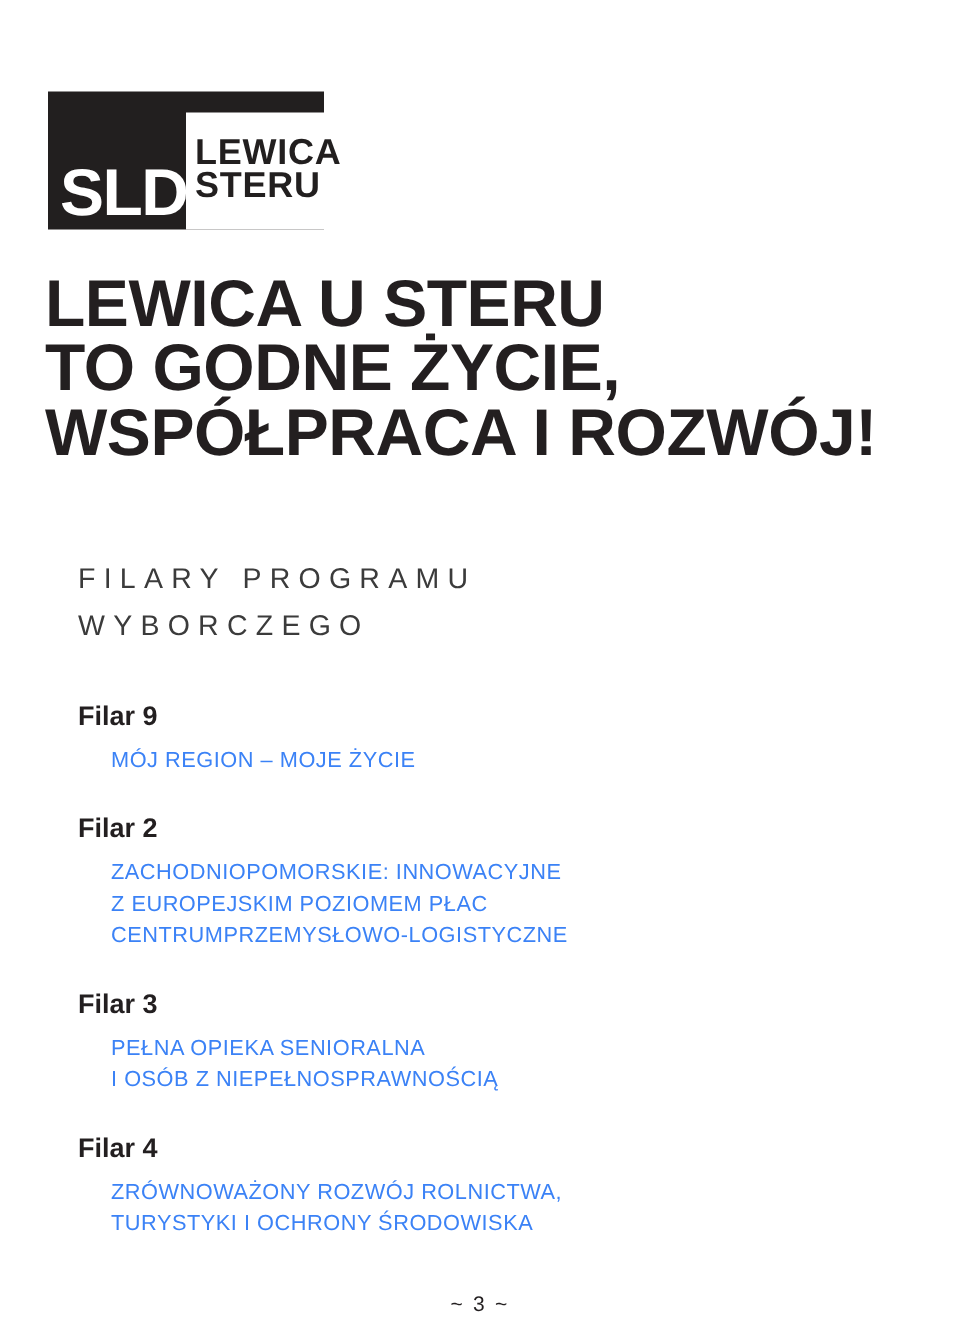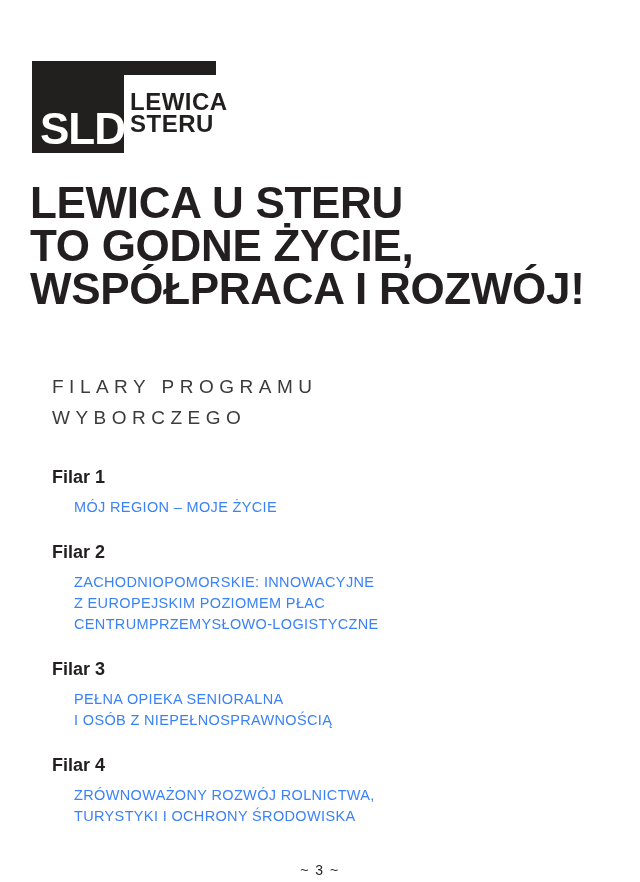--- a/index.html
+++ b/index.html
@@ -174,21 +174,21 @@
   </div>
 
   <div class="section-heading">
     <div class="section-heading-line">FILARY PROGRAMU</div>
     <div class="section-heading-line">WYBORCZEGO</div>
   </div>
 
   <div class="pillars">
 
     <div class="pillar">
-      <div class="pillar-title">Filar 1</div>
+      <div class="pillar-title">Filar 9</div>
       <div class="pillar-lines">
         <div class="pillar-line">MÓJ REGION – MOJE ŻYCIE</div>
       </div>
     </div>
 
     <div class="pillar">
       <div class="pillar-title">Filar 2</div>
       <div class="pillar-lines">
         <div class="pillar-line">ZACHODNIOPOMORSKIE: INNOWACYJNE</div>
         <div class="pillar-line">Z EUROPEJSKIM POZIOMEM PŁAC</div>

